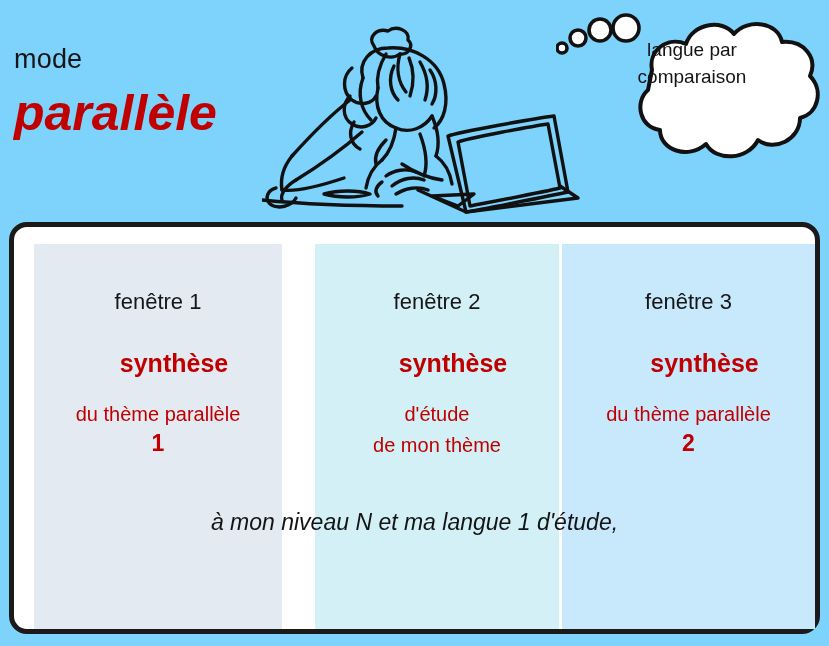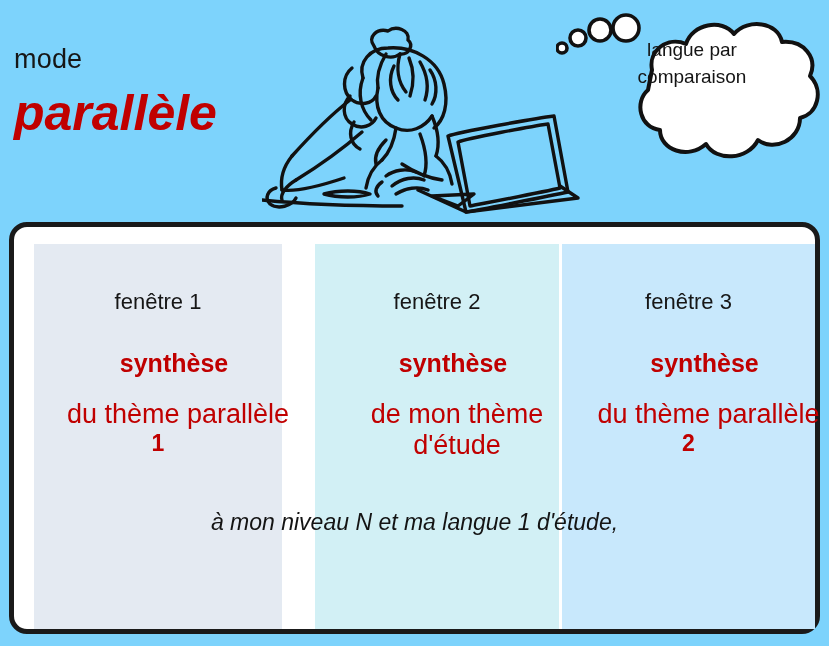--- a/index.html
+++ b/index.html
@@ -120,25 +120,24 @@
     font-weight: bold;
     color: #c00000;
     padding-left: 16px;
   }
   .col-sub {
     position: absolute;
     top: 155px;
     left: 0;
     width: 100%;
     text-align: center;
-    font-size: 27px;
+    font-size: 20px;
     line-height: 31px;
     color: #c00000;
     white-space: nowrap;
-    padding-left: 20px;
   }
   .col-num {
     position: absolute;
     top: 186px;
     left: 0;
     width: 100%;
     text-align: center;
     font-size: 23px;
     font-weight: bold;
     color: #c00000;
@@ -263,22 +262,22 @@
         <div class="col-window-label">fenêtre 1</div>
         <div class="col-synthese">synthèse</div>
         <div class="col-sub">du thème parallèle</div>
         <div class="col-num">1</div>
       </div>
 
       <div class="column" id="column-2">
         <div class="col-window-label">fenêtre 2</div>
         <div class="col-synthese">synthèse</div>
         <div class="col-sub">
+          <div>d'étude</div>
           <div>de mon thème</div>
-          <div>d'étude</div>
         </div>
       </div>
 
       <div class="column" id="column-3">
         <div class="col-window-label">fenêtre 3</div>
         <div class="col-synthese">synthèse</div>
         <div class="col-sub">du thème parallèle</div>
         <div class="col-num">2</div>
       </div>
 

